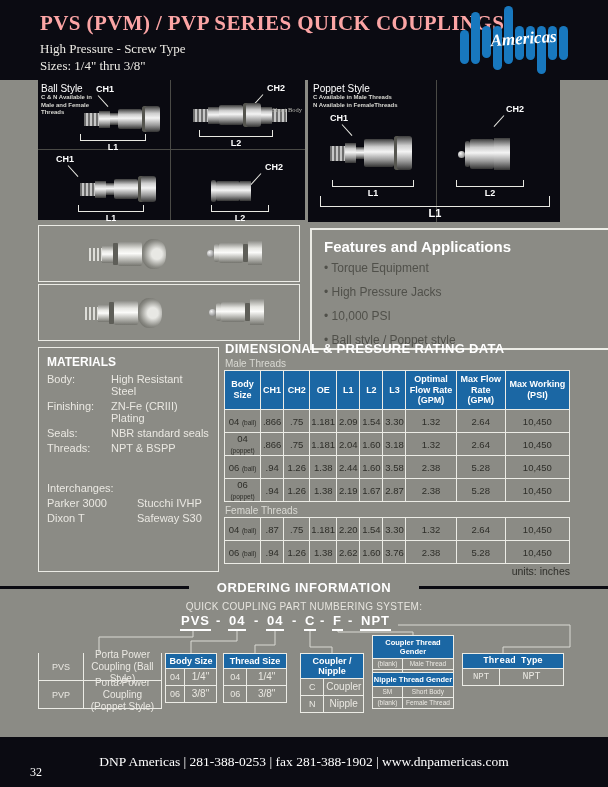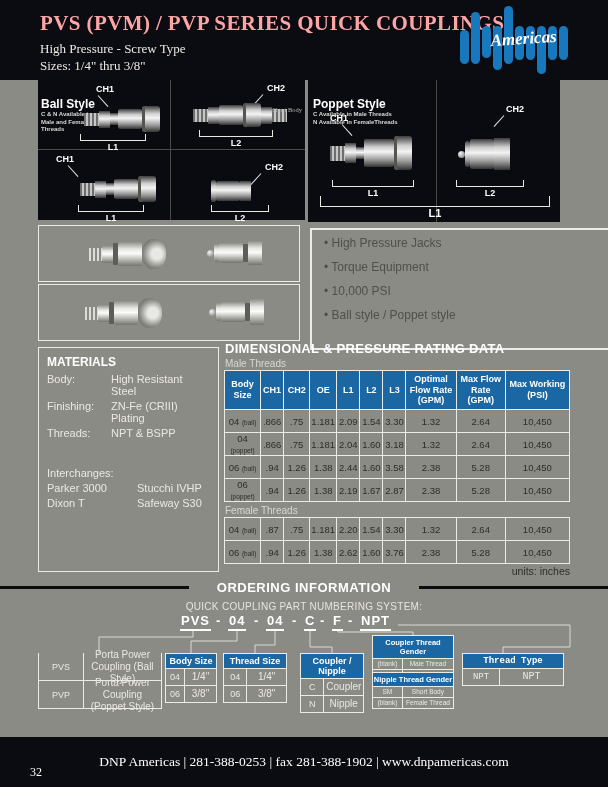--- a/index.html
+++ b/index.html
@@ -12,21 +12,21 @@
              font-weight:bold;font-size:21px;letter-spacing:.4px;white-space:nowrap;}
   .hdr-sub{position:absolute;left:40px;color:#eceae4;font-family:"Liberation Serif",serif;font-size:13px;}
   .logo{position:absolute;right:16px;top:4px;width:136px;height:72px;}
   .ftr{position:absolute;left:0;top:737px;width:608px;height:50px;background:#0b0b12;}
   .ftr-page{position:absolute;left:30px;top:19px;color:#fff;font-family:"Liberation Serif",serif;font-size:12px;margin-top:9px;}
   .ftr-info{position:absolute;left:0;top:17px;width:608px;text-align:center;color:#fff;
             font-family:"Liberation Serif",serif;font-size:13.5px;}
 
   
   .panel{position:absolute;background:#0a0a11;}
-  .pnl-title{color:#fff;font-size:12px;font-weight:bold;margin-top:14px;}
+  .pnl-title{color:#fff;font-size:10px;font-weight:normal;}
   .pnl-sub{color:#d8d8d2;font-size:6px;font-weight:bold;line-height:1.25;}
   .q{position:absolute;box-sizing:border-box;}
   .chlbl{position:absolute;color:#fff;font-weight:bold;font-size:9px;}
   .diag{position:absolute;width:15px;height:1px;background:#e8e8e2;transform-origin:left center;}
   .bracket{position:absolute;height:6px;border:1px solid #e8e8e2;border-top:none;}
   .bracket .blbl{position:absolute;left:0;top:8px;width:100%;text-align:center;color:#fff;
                  font-weight:bold;font-size:9px;}
   .bracket.big{height:10px;}
   .bracket.big .blbl{top:11px;font-size:11px;}
   .vdiv{position:absolute;width:1px;background:#4a4a46;}
@@ -255,35 +255,40 @@
     <div class="cpl" style="left:170px;top:14px;">
       <span class="s-tip"></span>
         <span class="s-face metal-lt" style="height:18px;"></span>
         <span class="s-body metal-lt"></span>
         <span class="s-band" style="height:18px;"></span>
         <span class="s-hex metal-lt" style="height:26px;width:14px;"></span>
     </div>
   </div>
 
   <div class="feat">
+    <div class="feat-title">Features and Applications</div>
+    <div class="feat-item">• <span>Torque Equipment</span></div>
     <div class="feat-item">• <span>High Pressure Jacks</span></div>
-    <div class="feat-item">• <span>Torque Equipment</span></div>
     <div class="feat-item">• <span>10,000 PSI</span></div>
     <div class="feat-item">• <span>Ball style / Poppet style</span></div>
   </div>
 
   <div class="mat">
     <div class="mat-title">MATERIALS</div>
     <div class="mat-row">
       <span class="mat-lab">Body:</span>
         <span>High Resistant Steel</span>
     </div>
     <div class="mat-row">
       <span class="mat-lab">Finishing:</span>
         <span>ZN-Fe (CRIII) Plating</span>
+    </div>
+    <div class="mat-row">
+      <span class="mat-lab">Seals:</span>
+        <span>NBR standard seals</span>
     </div>
     <div class="mat-row">
       <span class="mat-lab">Threads:</span>
         <span>NPT &amp; BSPP</span>
     </div>
     <div class="mat-int">Interchanges:</div>
     <div class="mat-int2">
       <span class="mat-c1">Parker 3000</span>
         <span>Stucchi IVHP</span>
     </div>

